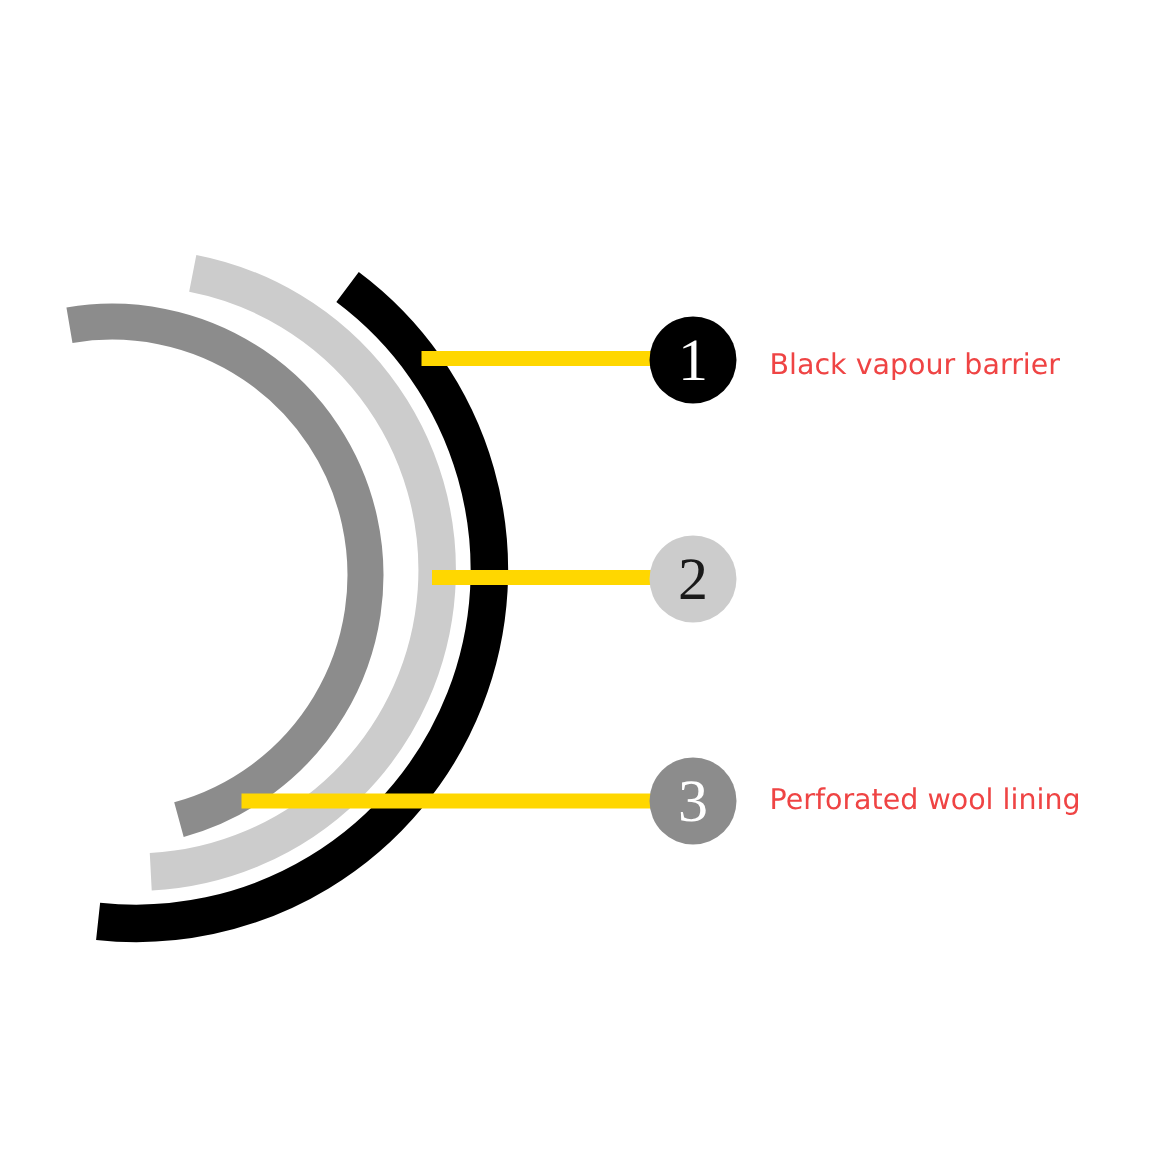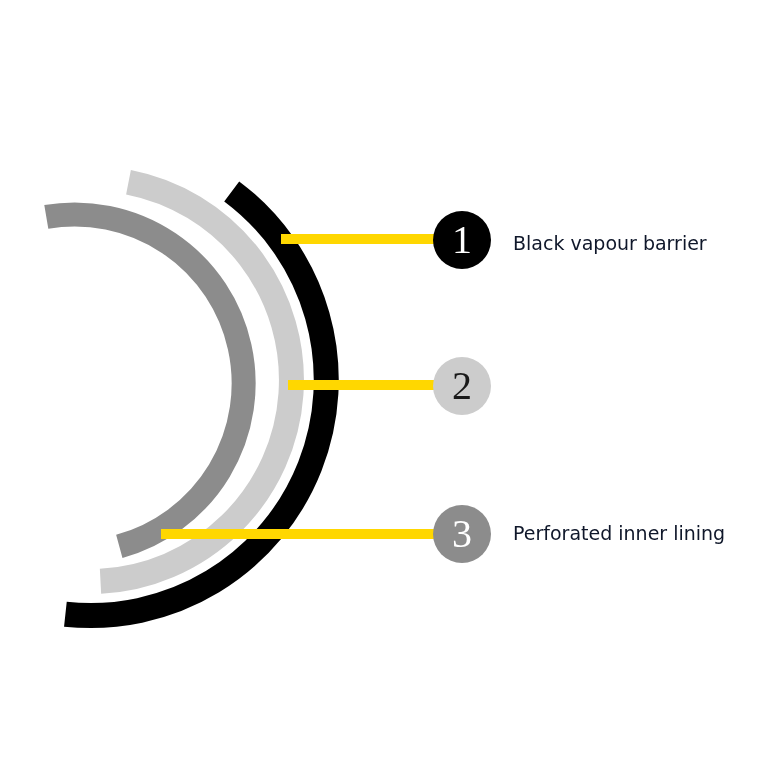--- a/index.html
+++ b/index.html
@@ -1,18 +1,18 @@
 <!DOCTYPE html>
 <html><head>
 <meta charset="utf-8">
 <style>
   html, body { margin: 0; padding: 0; background: #ffffff; }
   .canvas { position: relative; width: 780px; height: 780px; background: #ffffff; overflow: hidden; }
   svg.diagram { position: absolute; left: 0; top: 0; }
-  .label { position: absolute; font-family: "DejaVu Sans", sans-serif; font-size: 19px; color: #0f172a; line-height: 24px; }
+  .label { position: absolute; font-family: "DejaVu Sans", sans-serif; font-size: 19px; color: #ef4444; line-height: 24px; }
   .badge-num { font-family: "Liberation Serif", serif; font-size: 40px; }
 </style>
 </head>
 <body>
 
 <div class="canvas">
   <svg class="diagram" width="780" height="780" viewBox="0 0 780 780">
 
     <path d="M 46.3 216.8 A 169 169 0 0 1 119.3 546.4" fill="none" stroke="#8c8c8c" stroke-width="24"></path>
 
@@ -30,15 +30,15 @@
   </svg>
 
   <div class="label badge-num" style="left:433px; top:220px; width:58px; text-align:center; line-height:40px; color:#ffffff;">1</div>
   <div class="label badge-num" style="left:433px; top:366px; width:58px; text-align:center; line-height:40px; color:#1a1a1a;">2</div>
   <div class="label badge-num" style="left:433px; top:514px; width:58px; text-align:center; line-height:40px; color:#ffffff;">3</div>
 
   <div class="label" style="left:513px; top:231px;">
     <span>Black vapour barrier</span>
   </div>
   <div class="label" style="left:513px; top:521px;">
-    <span>Perforated inner lining</span>
+    <span>Perforated wool lining</span>
   </div>
 </div>
 
 </body></html>

